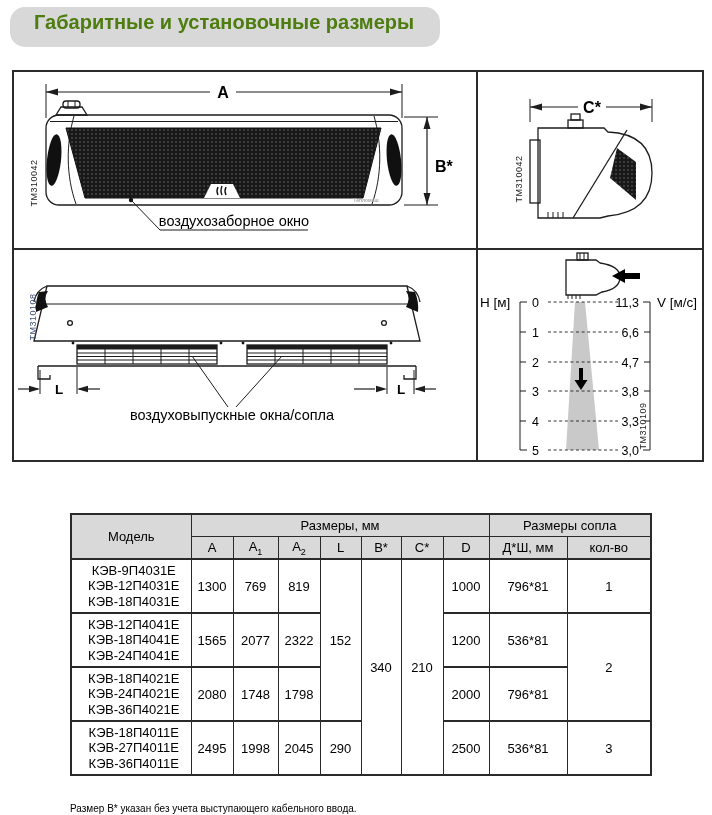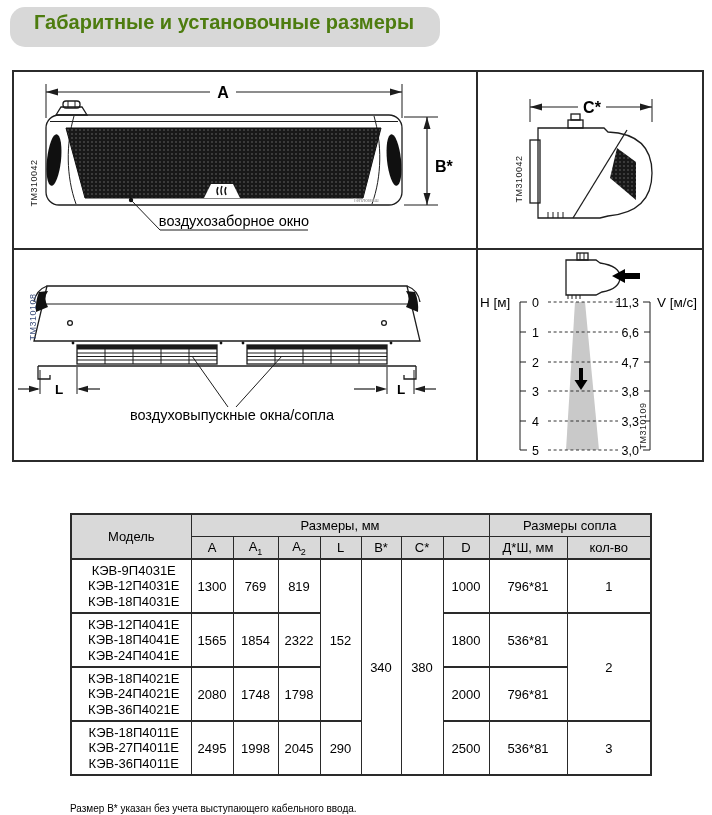--- a/index.html
+++ b/index.html
@@ -295,35 +295,35 @@
         <td class="model-cell">
           <div>КЭВ-9П4031Е</div>
           <div>КЭВ-12П4031Е</div>
           <div>КЭВ-18П4031Е</div>
         </td>
         <td>1300</td>
         <td>769</td>
         <td>819</td>
         <td rowspan="3">152</td>
         <td rowspan="4">340</td>
-        <td rowspan="4">380</td>
+        <td rowspan="4">210</td>
         <td>1000</td>
         <td>796*81</td>
         <td>1</td>
       </tr>
       <tr>
         <td class="model-cell">
           <div>КЭВ-12П4041Е</div>
           <div>КЭВ-18П4041Е</div>
           <div>КЭВ-24П4041Е</div>
         </td>
         <td>1565</td>
-        <td>1854</td>
+        <td>2077</td>
         <td>2322</td>
-        <td>1800</td>
+        <td>1200</td>
         <td>536*81</td>
         <td rowspan="2">2</td>
       </tr>
       <tr>
         <td class="model-cell">
           <div>КЭВ-18П4021Е</div>
           <div>КЭВ-24П4021Е</div>
           <div>КЭВ-36П4021Е</div>
         </td>
         <td>2080</td>

